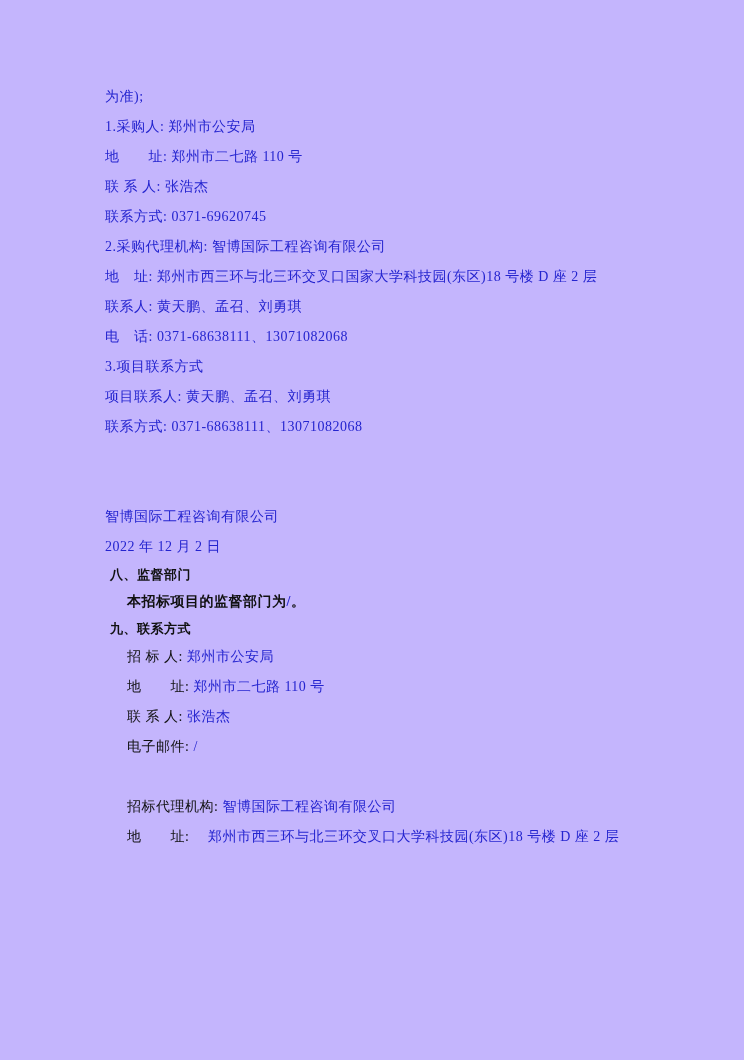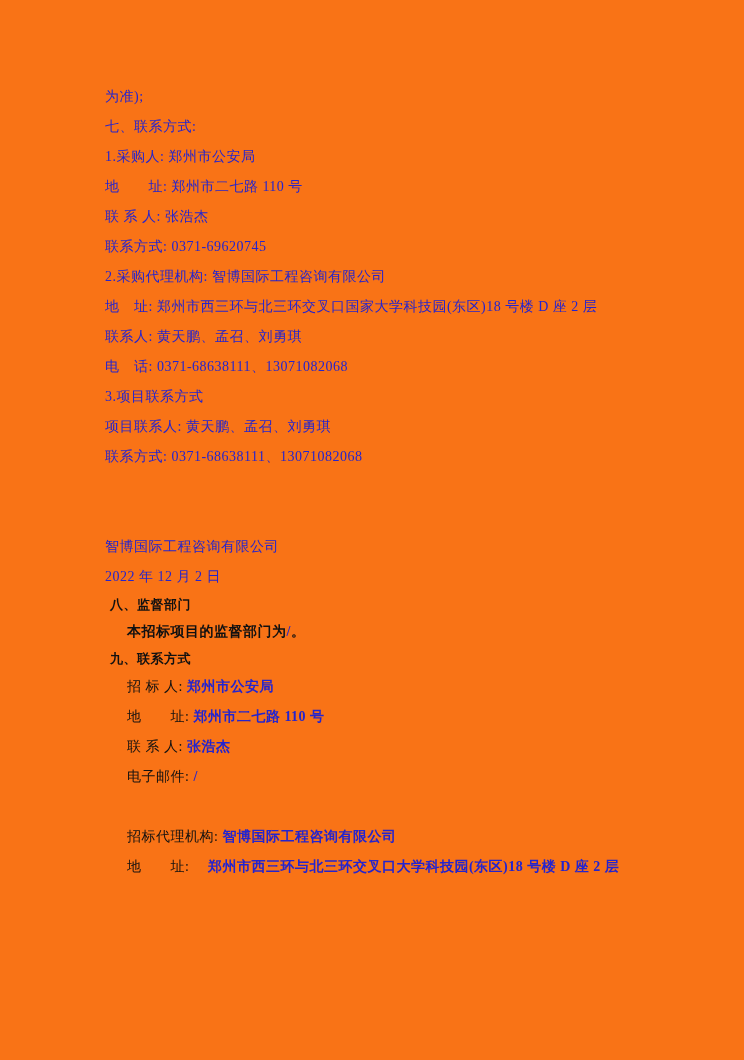--- a/index.html
+++ b/index.html
@@ -10,21 +10,21 @@
   body {
     width: 744px;
     height: 1060px;
     overflow: hidden;
     font-family: "Liberation Serif", "DejaVu Serif", serif;
   }
   .page {
     box-sizing: border-box;
     width: 744px;
     height: 1060px;
-    background: #f97316;
+    background: #c4b5fd;
     padding: 82px 28px 0 105px;
   }
   .bline {
     height: 30px;
     line-height: 30px;
     font-size: 14px;
     color: var(--blue, #2424cf);
     white-space: pre;
     letter-spacing: 0.5px;
   }
@@ -52,30 +52,29 @@
   }
   .c-row {
     height: 30px;
     line-height: 30px;
     font-size: 14px;
     padding-left: 22px;
     white-space: pre;
     letter-spacing: 0.5px;
   }
   .c-row .lbl { color: var(--black, #111111); }
-  .c-row .val { color: var(--blue, #2424cf); font-weight: bold; }
+  .c-row .val { color: var(--blue, #2424cf); }
   .slash-val { color: var(--blue, #2424cf); }
 </style>
 </head>
 <body style="background: rgb(255, 255, 255);">
 
 <div class="page">
 
   <div class="bline">为准);</div>
-  <div class="bline">七、联系方式:</div>
   <div class="bline">1.采购人: 郑州市公安局</div>
   <div class="bline">地　　址: 郑州市二七路 110 号</div>
   <div class="bline">联 系 人: 张浩杰</div>
   <div class="bline">联系方式: 0371-69620745</div>
   <div class="bline">2.采购代理机构: 智博国际工程咨询有限公司</div>
   <div class="bline">地　址: 郑州市西三环与北三环交叉口国家大学科技园(东区)18 号楼 D 座 2 层</div>
   <div class="bline">联系人: 黄天鹏、孟召、刘勇琪</div>
   <div class="bline">电　话: 0371-68638111、13071082068</div>
   <div class="bline">3.项目联系方式</div>
   <div class="bline">项目联系人: 黄天鹏、孟召、刘勇琪</div>

